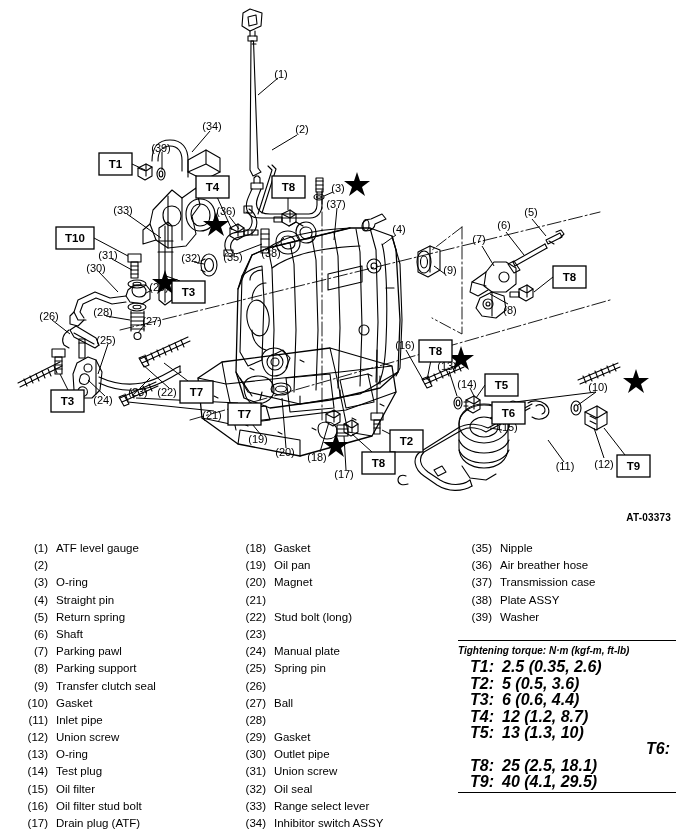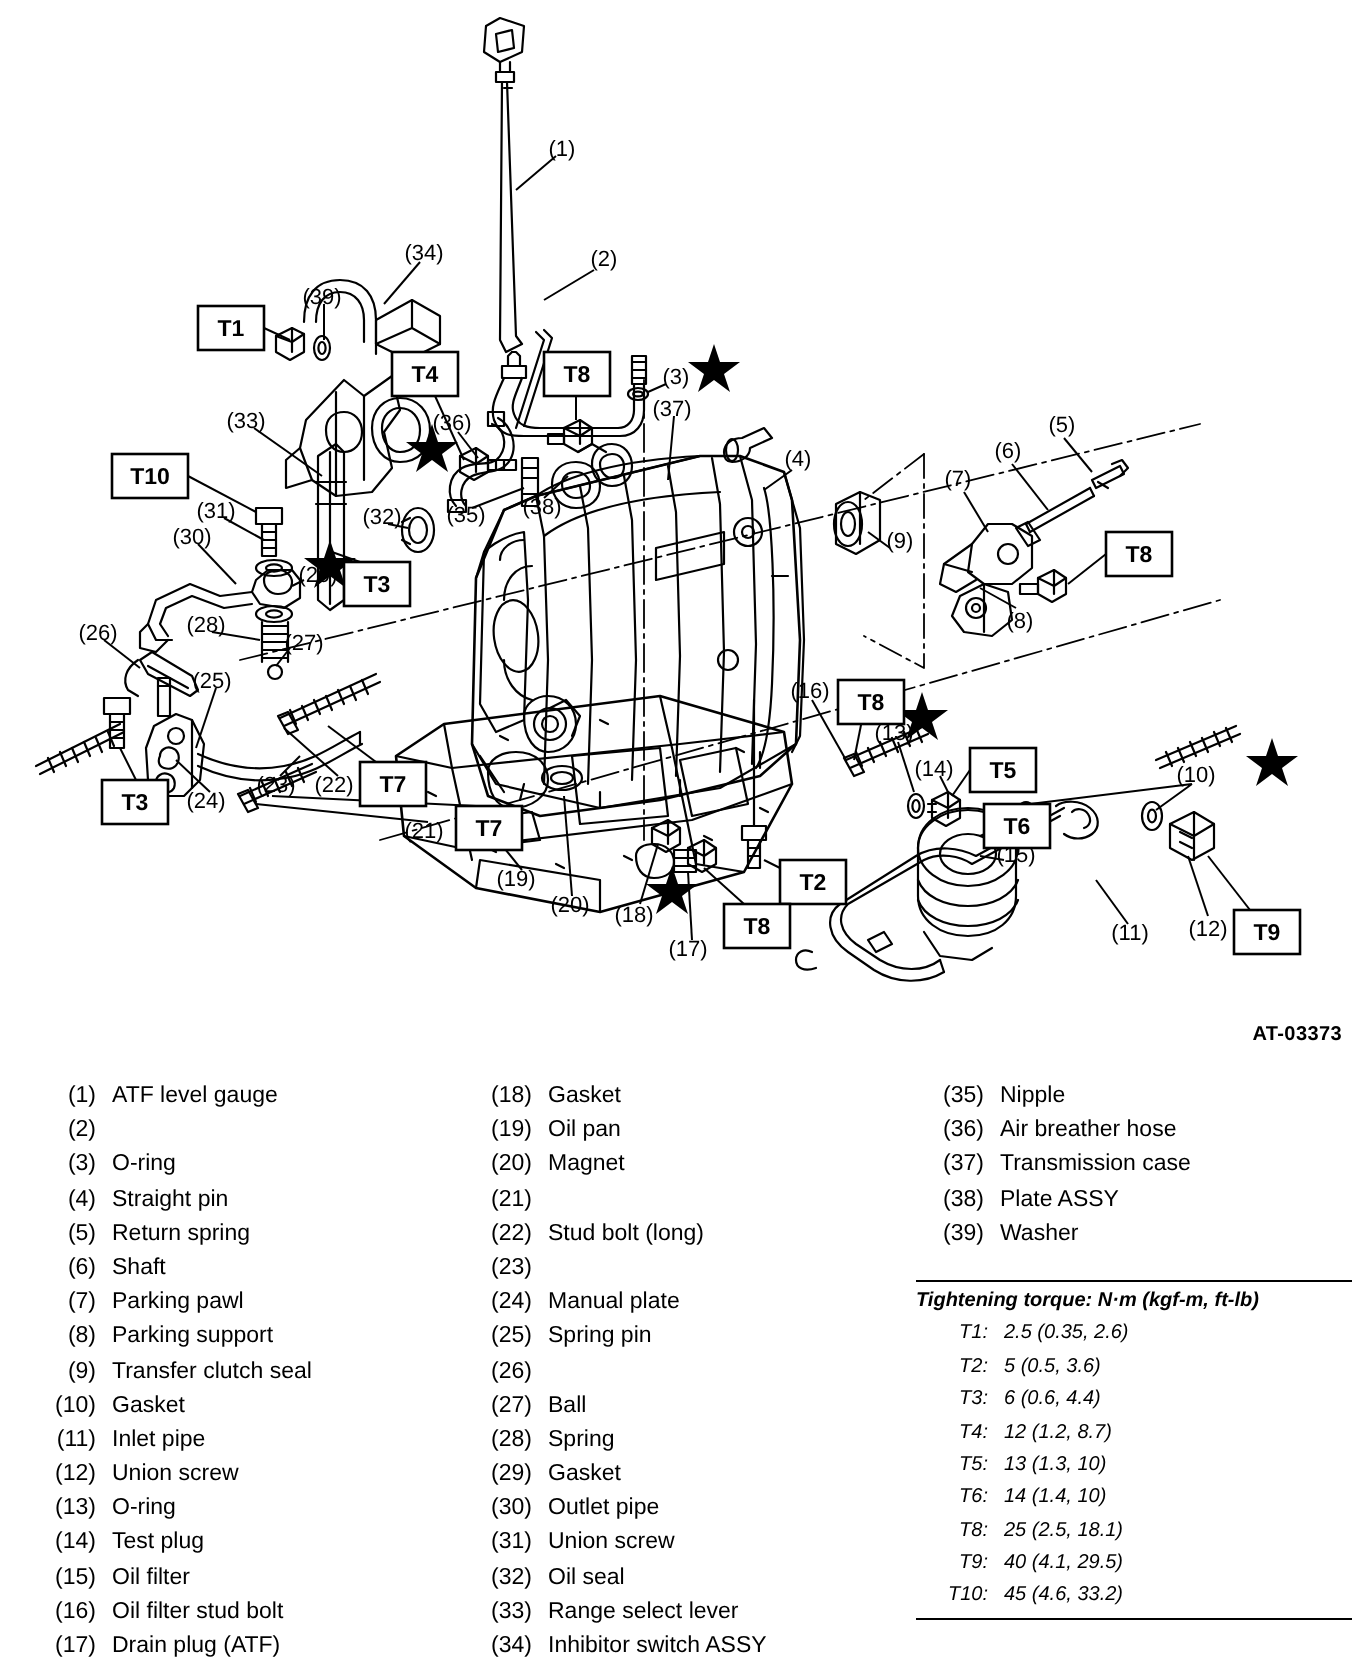--- a/index.html
+++ b/index.html
@@ -34,21 +34,21 @@
     border-top:1.6px solid #000;width:218px;
   }
   .torque .tbot{
     border-top:1.3px solid #000;width:218px;margin-top:2px;
   }
   .thead{
     font-style:italic;font-weight:bold;font-size:10px;
     line-height:17.4px;padding-top:1px;white-space:nowrap;
   }
   .trow{
-    display:flex;font-style:italic;font-weight:normal;font-size:10px;
+    display:flex;font-style:italic;font-weight:bold;font-size:16px;
     line-height:16.4px;height:16.4px;white-space:nowrap;justify-content:flex-end;
   }
   .tkey{width:36px;flex:0 0 36px;text-align:right;padding-right:8px;}
   .tval{flex:1 1 auto;}
   
   text{font-family:"Liberation Sans","DejaVu Sans",sans-serif;}
   .cal{font-size:11px;fill:#000;}
   .tbox-txt{font-size:11.5px;fill:#000;font-weight:600;}
 </style>
 </head>
@@ -724,21 +724,20 @@
       </div>
     <div class="prow">
         <span class="pnum">(26)</span>
       </div>
     <div class="prow">
         <span class="pnum">(27)</span>
         <span class="pname">Ball</span>
       </div>
     <div class="prow">
         <span class="pnum">(28)</span>
-        <span class="pname">Spring</span>
       </div>
     <div class="prow">
         <span class="pnum">(29)</span>
         <span class="pname">Gasket</span>
       </div>
     <div class="prow">
         <span class="pnum">(30)</span>
         <span class="pname">Outlet pipe</span>
       </div>
     <div class="prow">
@@ -799,31 +798,26 @@
       <div class="trow">
           <span class="tkey">T4:</span>
           <span class="tval">12 (1.2, 8.7)</span>
         </div>
       <div class="trow">
           <span class="tkey">T5:</span>
           <span class="tval">13 (1.3, 10)</span>
         </div>
       <div class="trow">
           <span class="tkey">T6:</span>
-          <span class="tval">14 (1.4, 10)</span>
         </div>
       <div class="trow">
           <span class="tkey">T8:</span>
           <span class="tval">25 (2.5, 18.1)</span>
         </div>
       <div class="trow">
           <span class="tkey">T9:</span>
           <span class="tval">40 (4.1, 29.5)</span>
         </div>
-      <div class="trow">
-          <span class="tkey">T10:</span>
-          <span class="tval">45 (4.6, 33.2)</span>
-        </div>
       <div class="tbot"></div>
     </div>
   </div>
 
 </div>
 
 </body></html>

